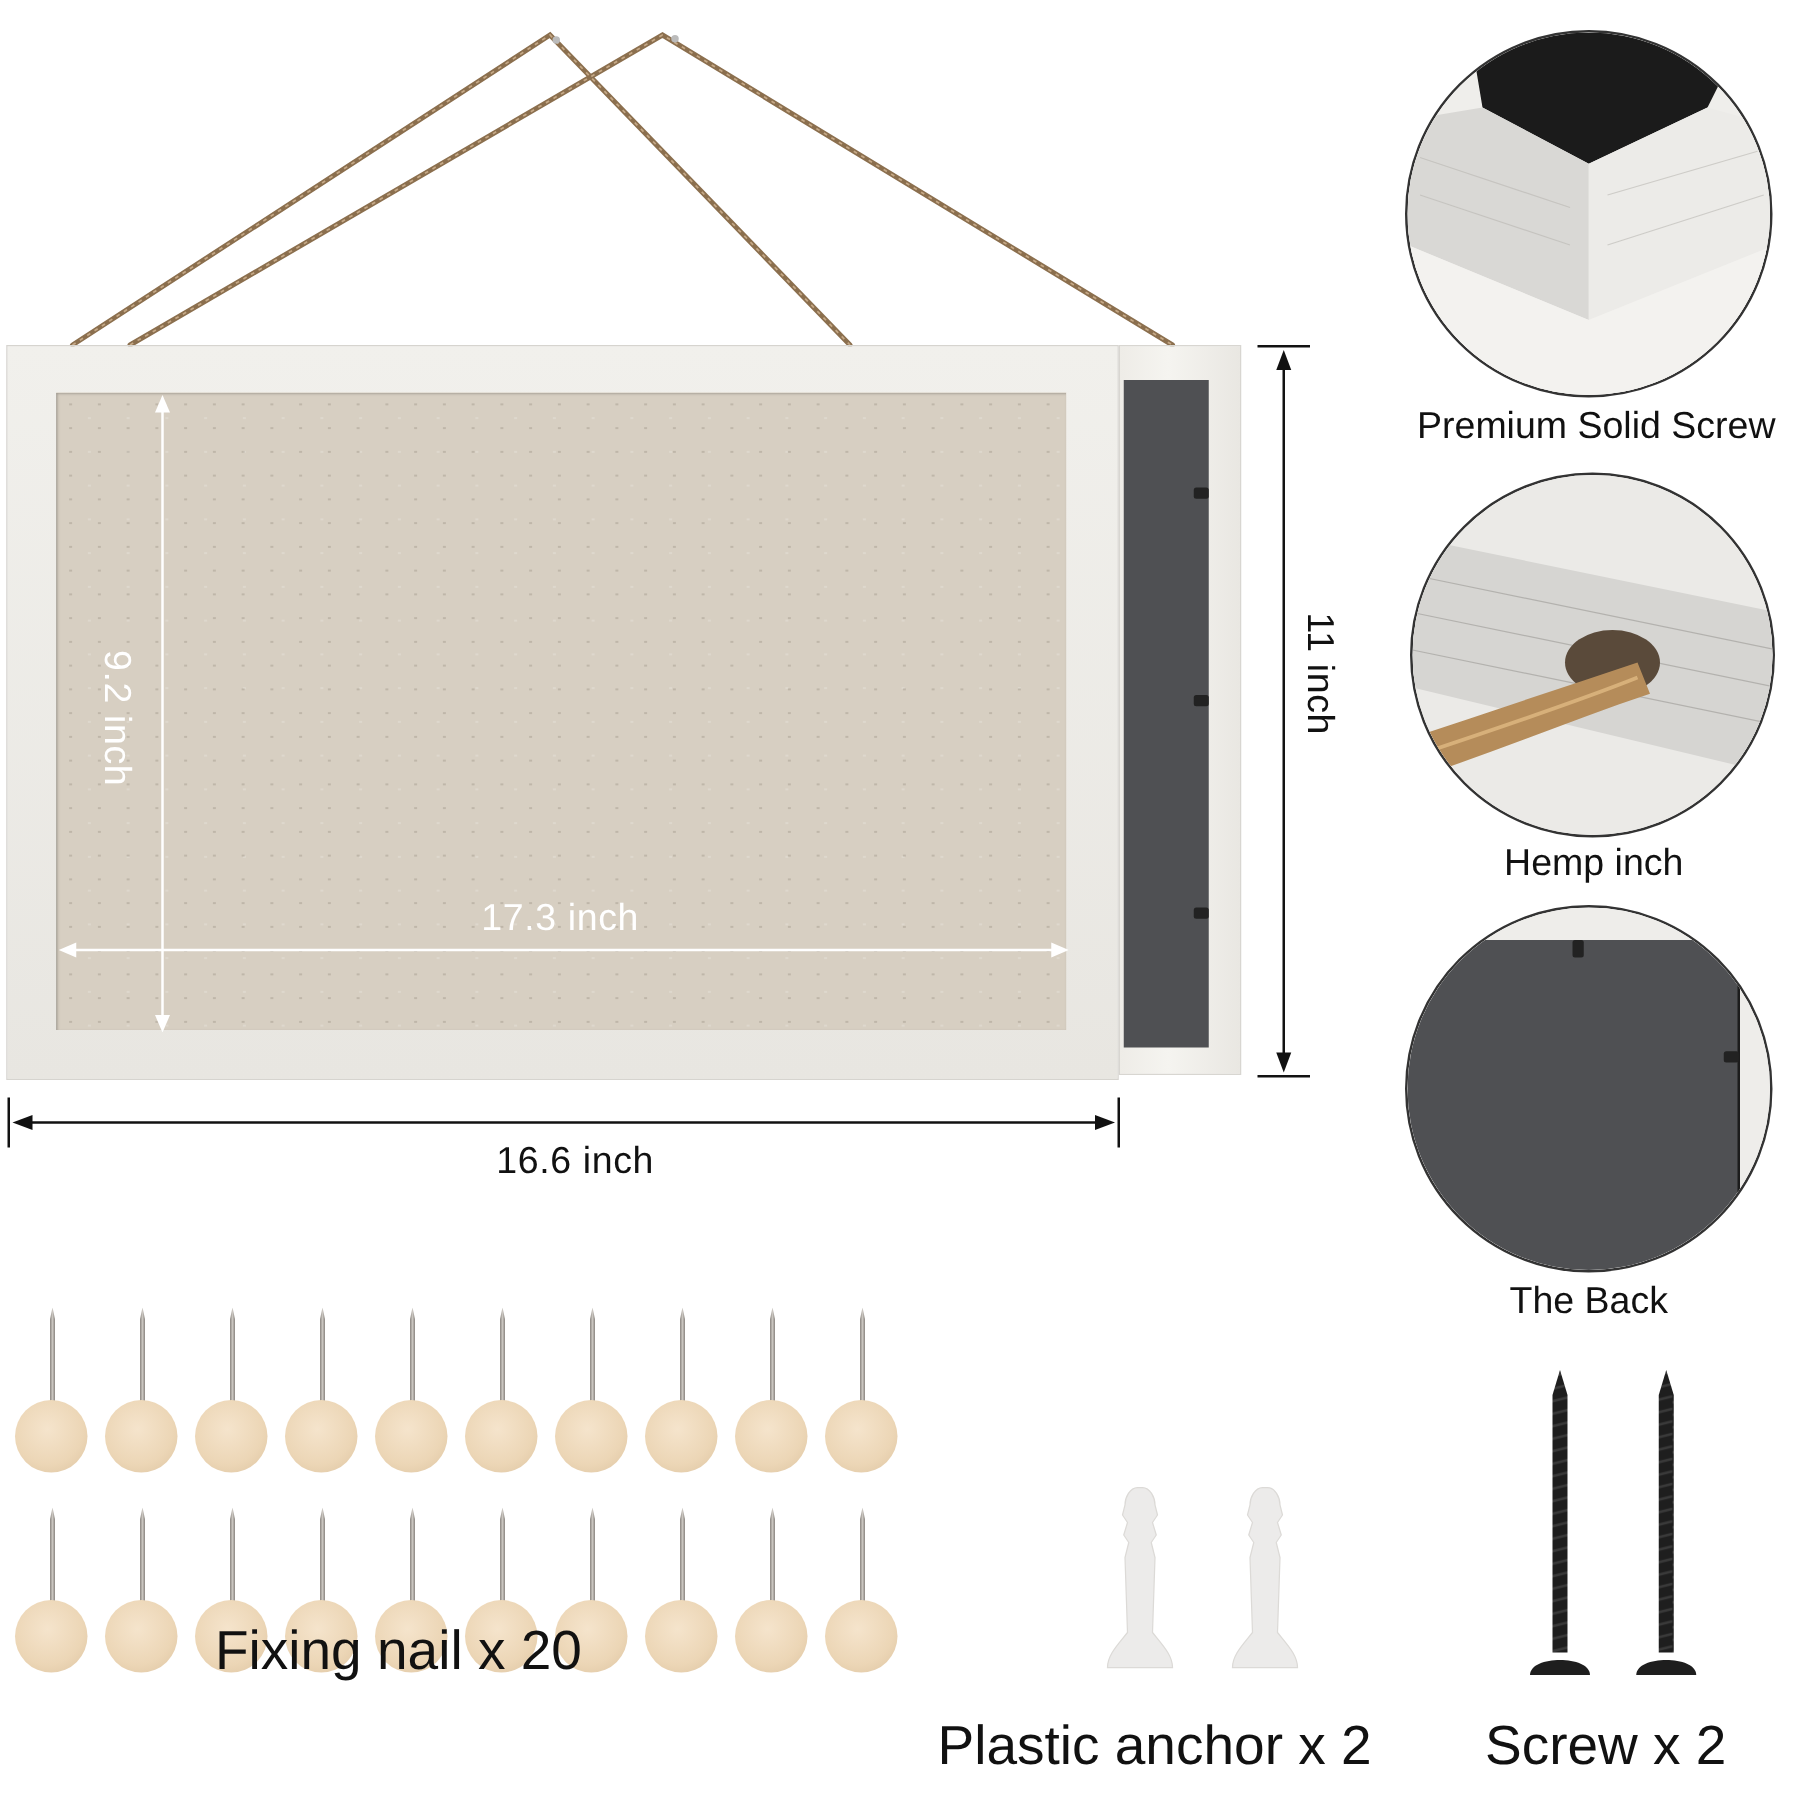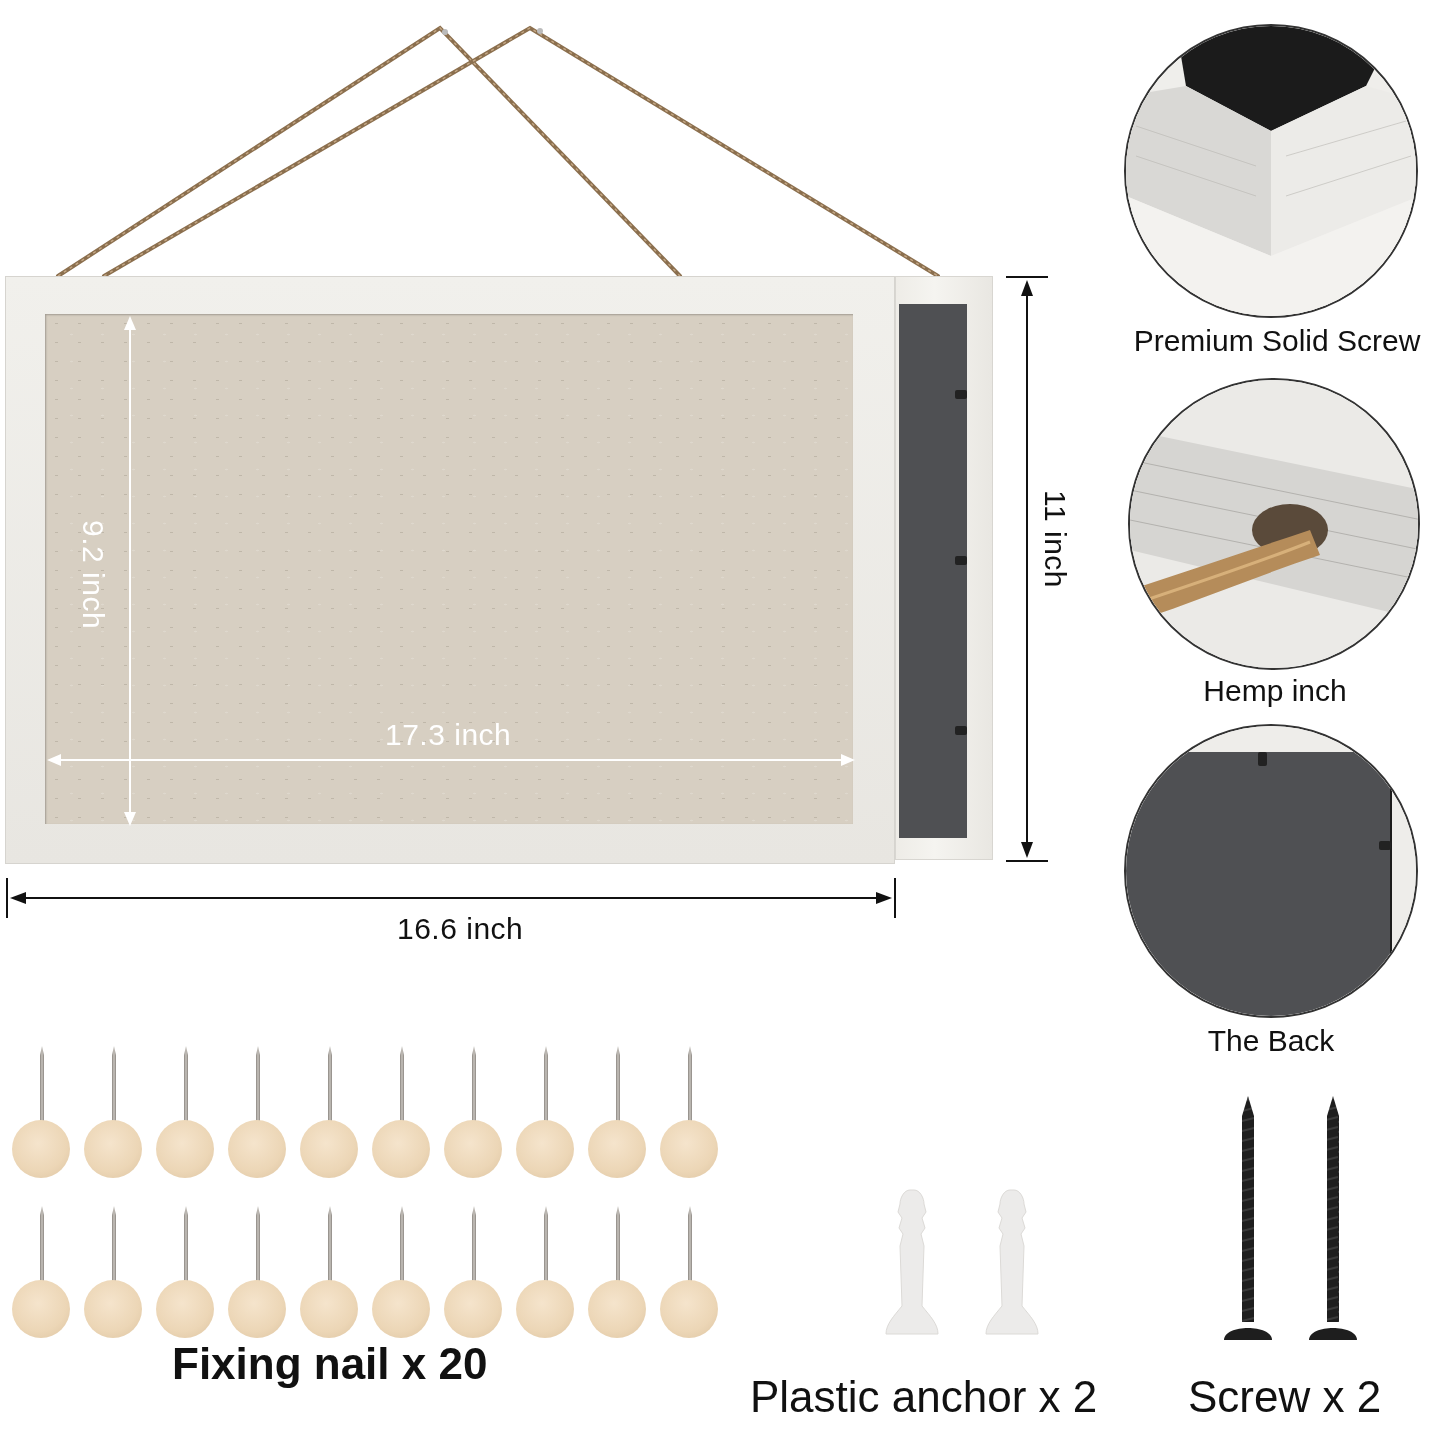--- a/index.html
+++ b/index.html
@@ -222,21 +222,21 @@
     </div>
   <div class="pin" style="left:576px;top:160px;">
       <div class="needle"></div>
       <div class="head"></div>
     </div>
   <div class="pin" style="left:648px;top:160px;">
       <div class="needle"></div>
       <div class="head"></div>
     </div>
 </div>
-<div class="abs bottom-label" style="left:172px;top:1339px;font-weight:bold;">Fixing nail x 20</div>
+<div class="abs bottom-label" style="left:172px;top:1296px;">Fixing nail x 20</div>
 
 <svg class="abs" style="left:880px;top:1186px;" width="180" height="160">
   <g fill="#ecebea" stroke="#dcdad7" stroke-width="1">
     <path d="M30,4 C24,4 20,12 20,18 L18,26 L22,32 L19,42 L23,48 L20,60 L22,120 C14,130 6,138 6,148 L58,148 C58,138 50,130 42,120 L44,60 L41,48 L45,42 L42,32 L46,26 L44,18 C44,12 40,4 34,4 Z"></path>
     <path d="M130,4 C124,4 120,12 120,18 L118,26 L122,32 L119,42 L123,48 L120,60 L122,120 C114,130 106,138 106,148 L158,148 C158,138 150,130 142,120 L144,60 L141,48 L145,42 L142,32 L146,26 L144,18 C144,12 140,4 134,4 Z"></path>
   </g>
 </svg>
 <div class="abs bottom-label" style="left:750px;top:1372px;">Plastic anchor x 2</div>
 
 <svg class="abs" style="left:1218px;top:1094px;" width="140" height="252">

